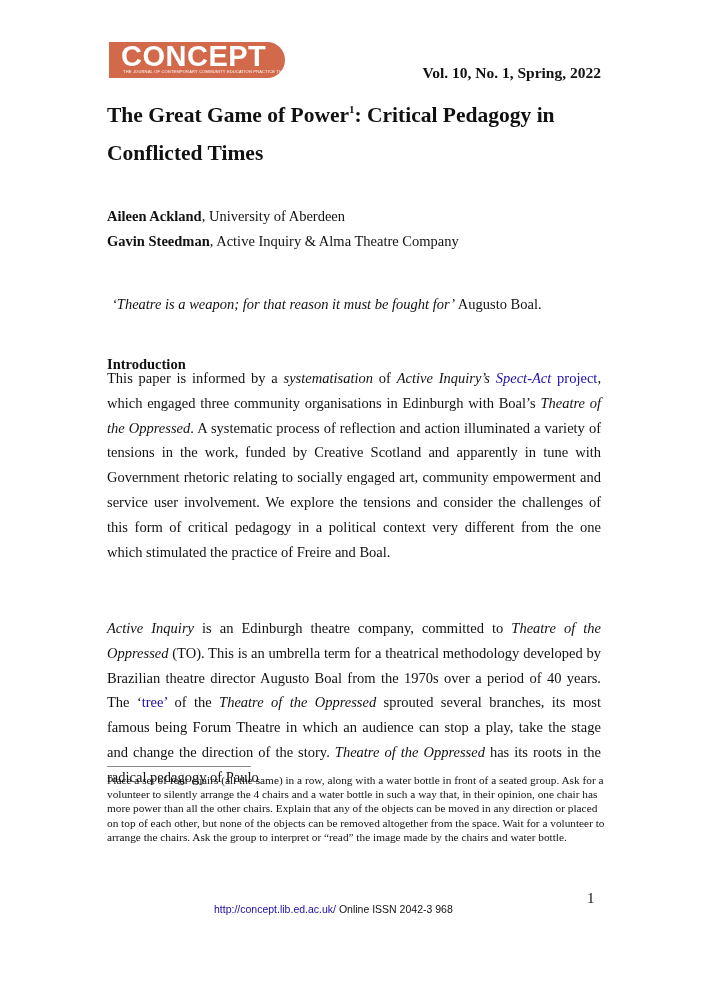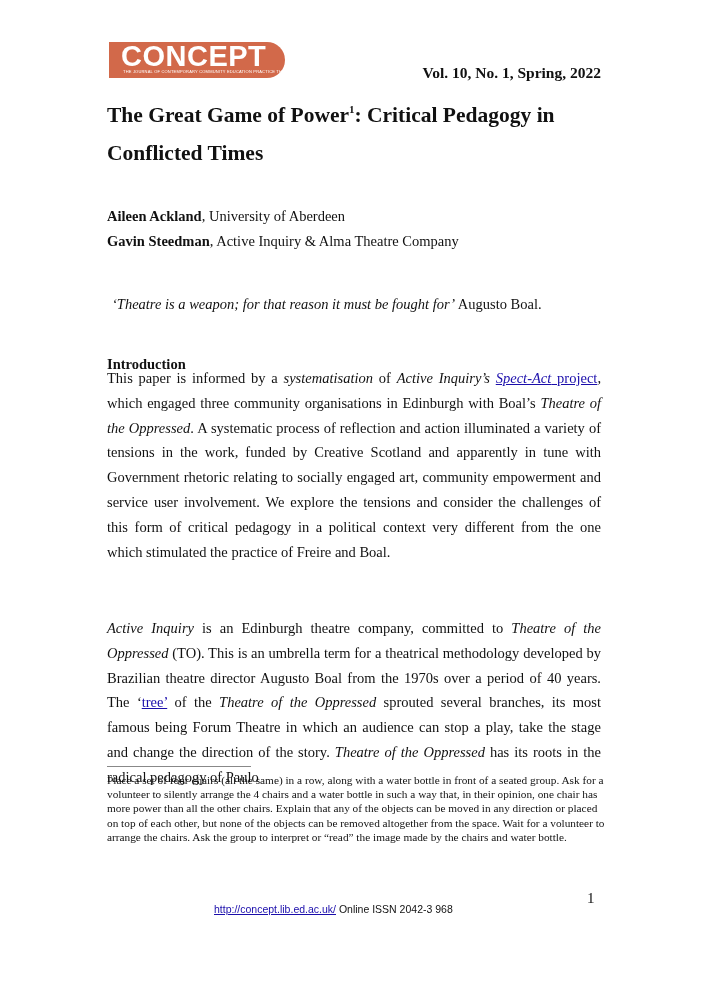--- a/index.html
+++ b/index.html
@@ -10,21 +10,21 @@
   .vol { position: absolute; right: 106px; top: 64px; font-weight: bold; font-size: 15.5px; }
   .title { position: absolute; left: 107px; top: 96px; width: 500px; font-weight: bold; font-size: 21.5px; line-height: 38px; }
   .title sup { font-size: 11px; vertical-align: 9px; line-height: 0; }
   .authors { position: absolute; left: 107px; top: 204px; font-size: 14.5px; line-height: 25px; }
   .authors b { font-weight: bold; }
   .quote { position: absolute; left: 112px; top: 296px; font-size: 14.5px; }
   .heading { position: absolute; left: 107px; top: 344px; font-weight: bold; font-size: 14.5px; margin-top: 12px; }
   .para { position: absolute; left: 107px; width: 494px; font-size: 14.5px; line-height: 24.8px; text-align: justify; }
   .p1 { top: 366px; }
   .p2 { top: 584px; margin-top: 32px; }
-  a { color: #1a0dab; text-decoration: underline; }
+  a { color: #1a0dab; }
   .fn-rule { position: absolute; left: 107px; top: 766px; width: 144px; height: 1px; background: #888; }
   .footnote { position: absolute; left: 107px; top: 773px; width: 500px; font-size: 11.3px; line-height: 14.2px; }
   .footnote sup { font-size: 7px; vertical-align: 4px; line-height: 0; }
   .pagenum { position: absolute; left: 587px; top: 890px; font-size: 15px; }
   .footer { position: absolute; left: 214px; top: 903px; font-family: "Liberation Sans", sans-serif; font-size: 10.5px; }
   .footer a { color: #1a0dab; }
 </style>
 </head>
 <body>
 

